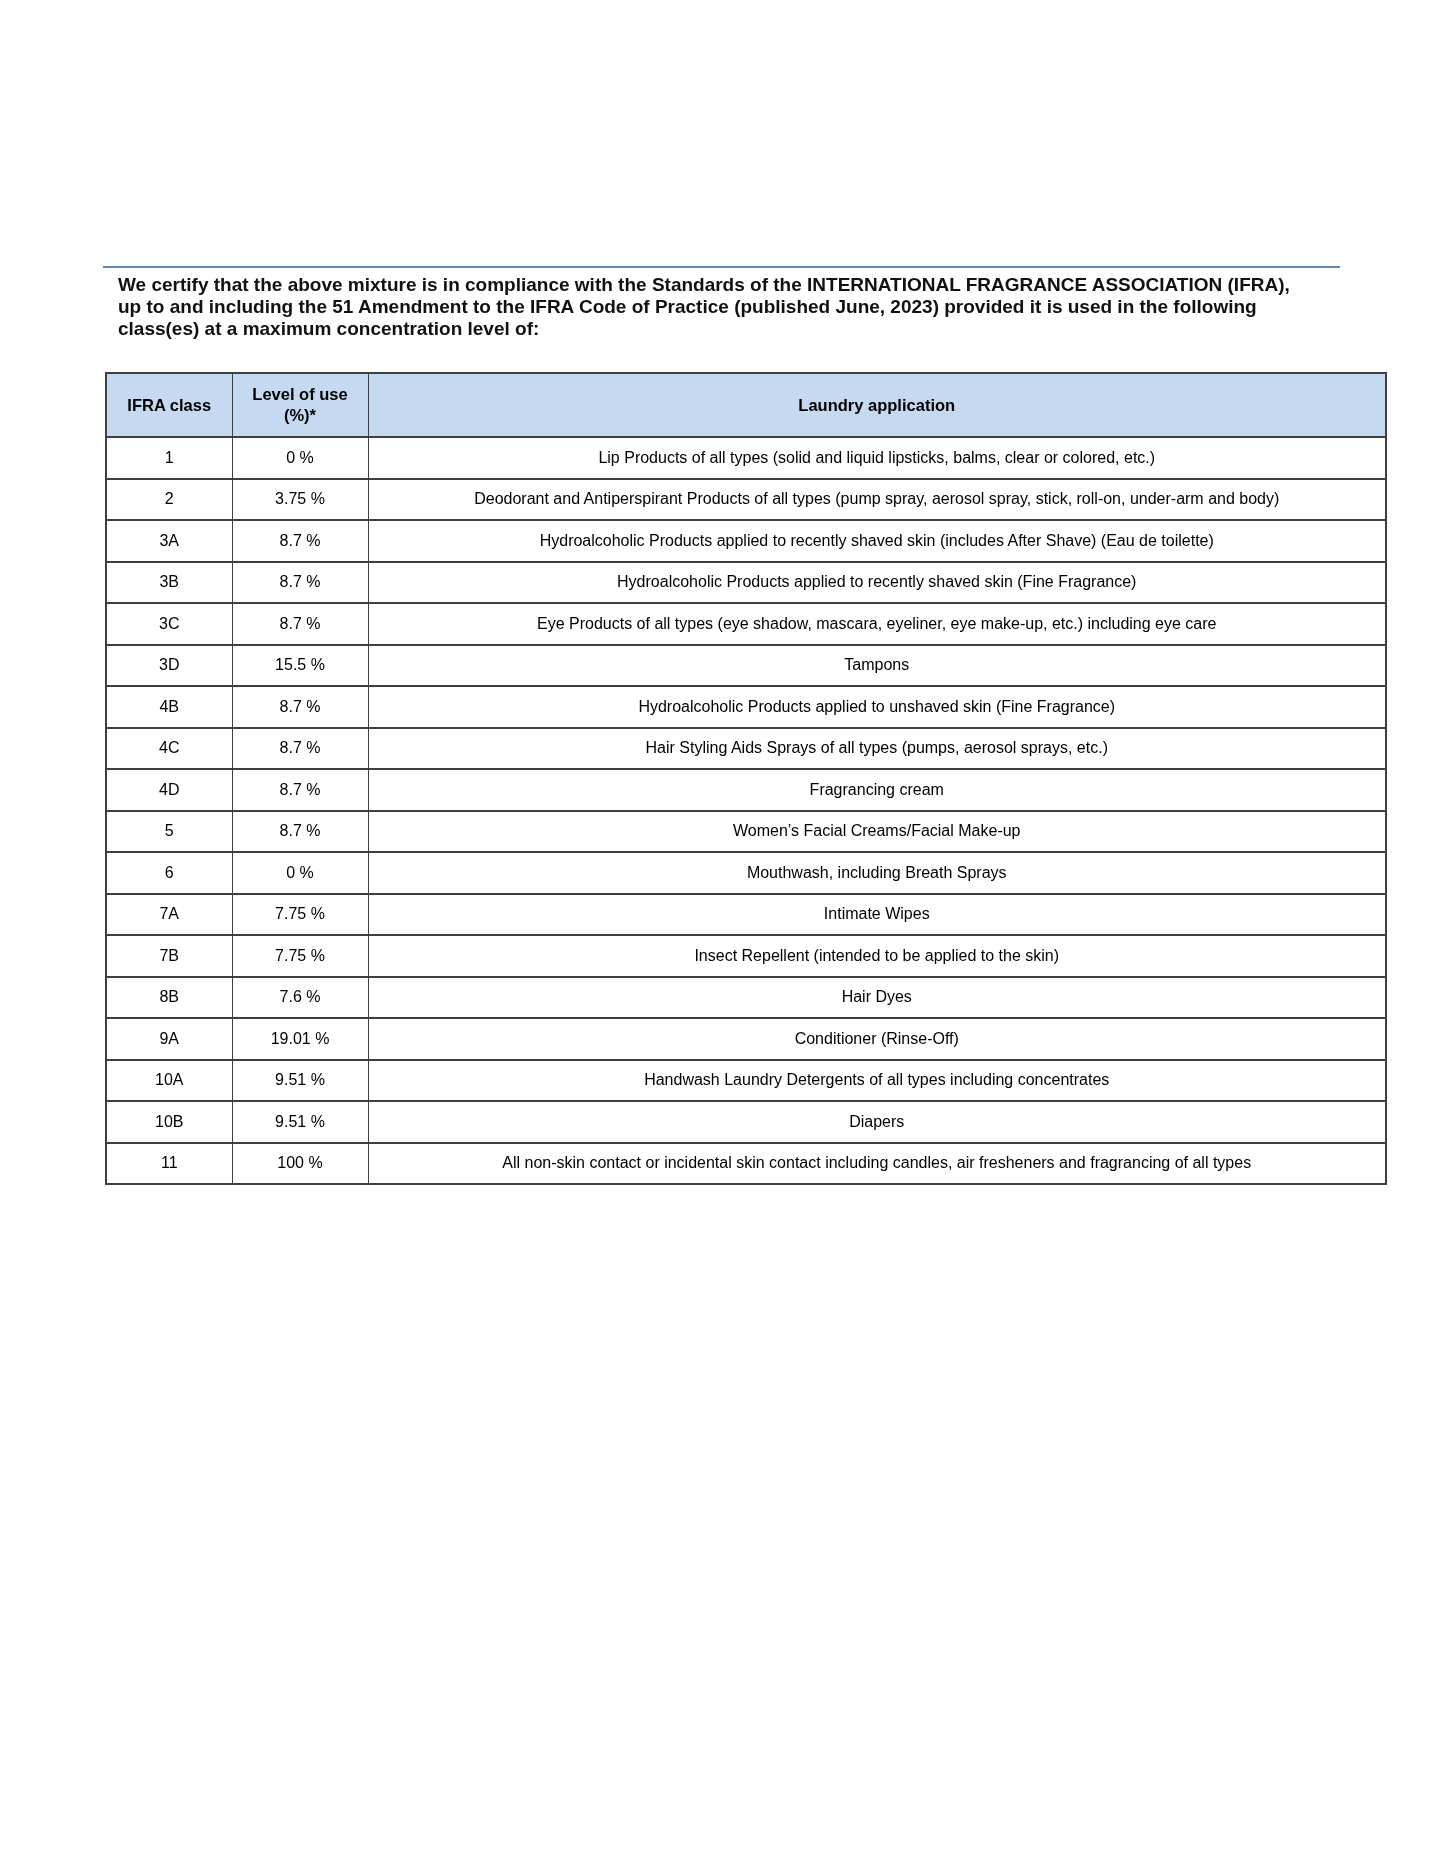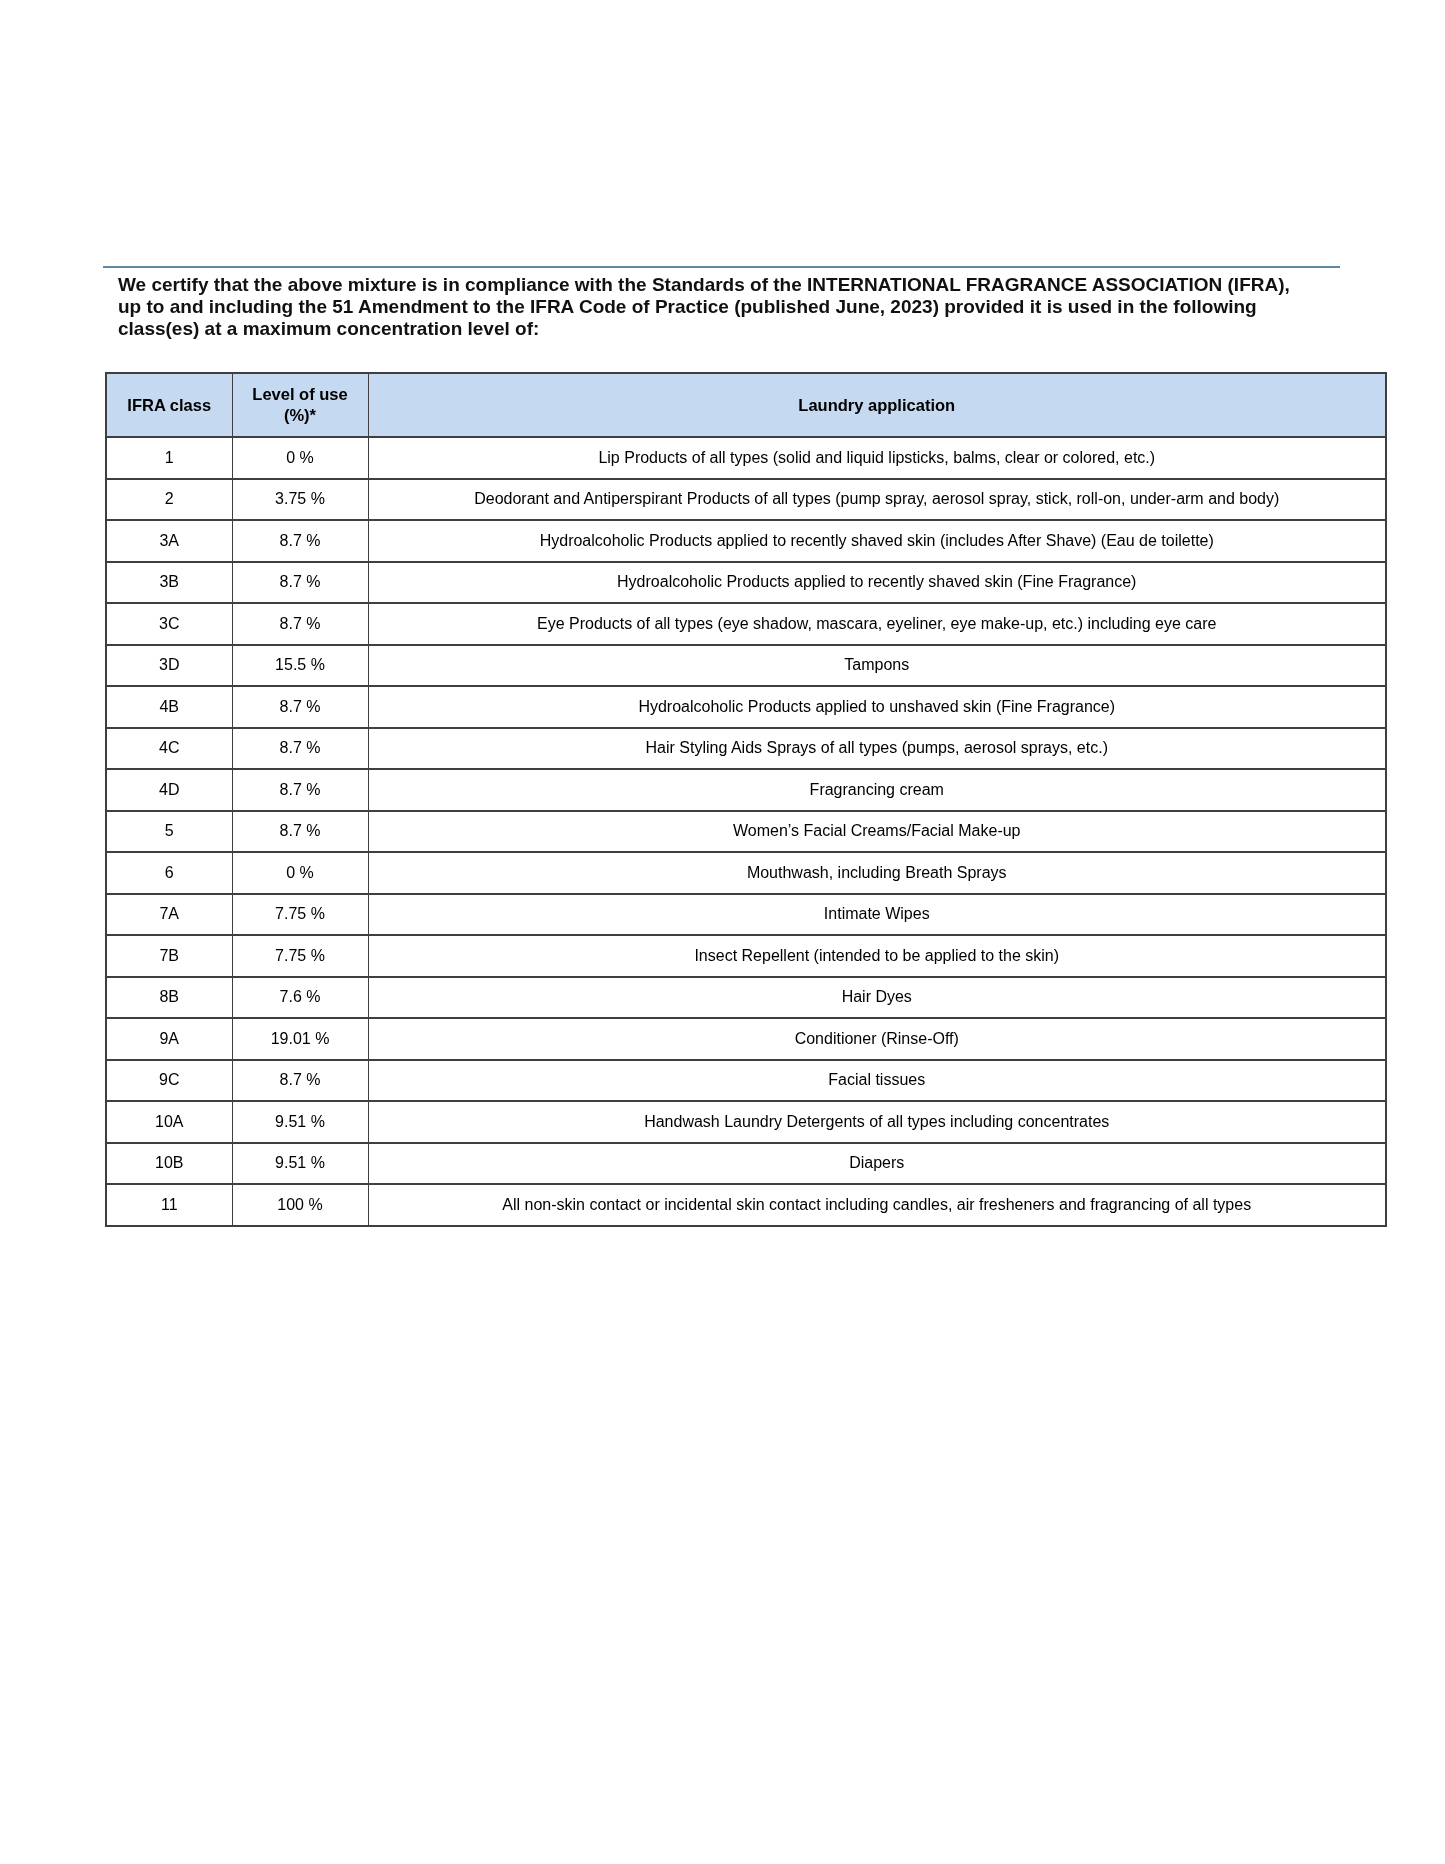--- a/index.html
+++ b/index.html
@@ -150,25 +150,20 @@
         <td>8B</td>
         <td>7.6 %</td>
         <td>Hair Dyes</td>
       </tr>
       <tr>
         <td>9A</td>
         <td>19.01 %</td>
         <td>Conditioner (Rinse-Off)</td>
       </tr>
       <tr>
-        <td>9C</td>
-        <td>8.7 %</td>
-        <td>Facial tissues</td>
-      </tr>
-      <tr>
         <td>10A</td>
         <td>9.51 %</td>
         <td>Handwash Laundry Detergents of all types including concentrates</td>
       </tr>
       <tr>
         <td>10B</td>
         <td>9.51 %</td>
         <td>Diapers</td>
       </tr>
       <tr>

